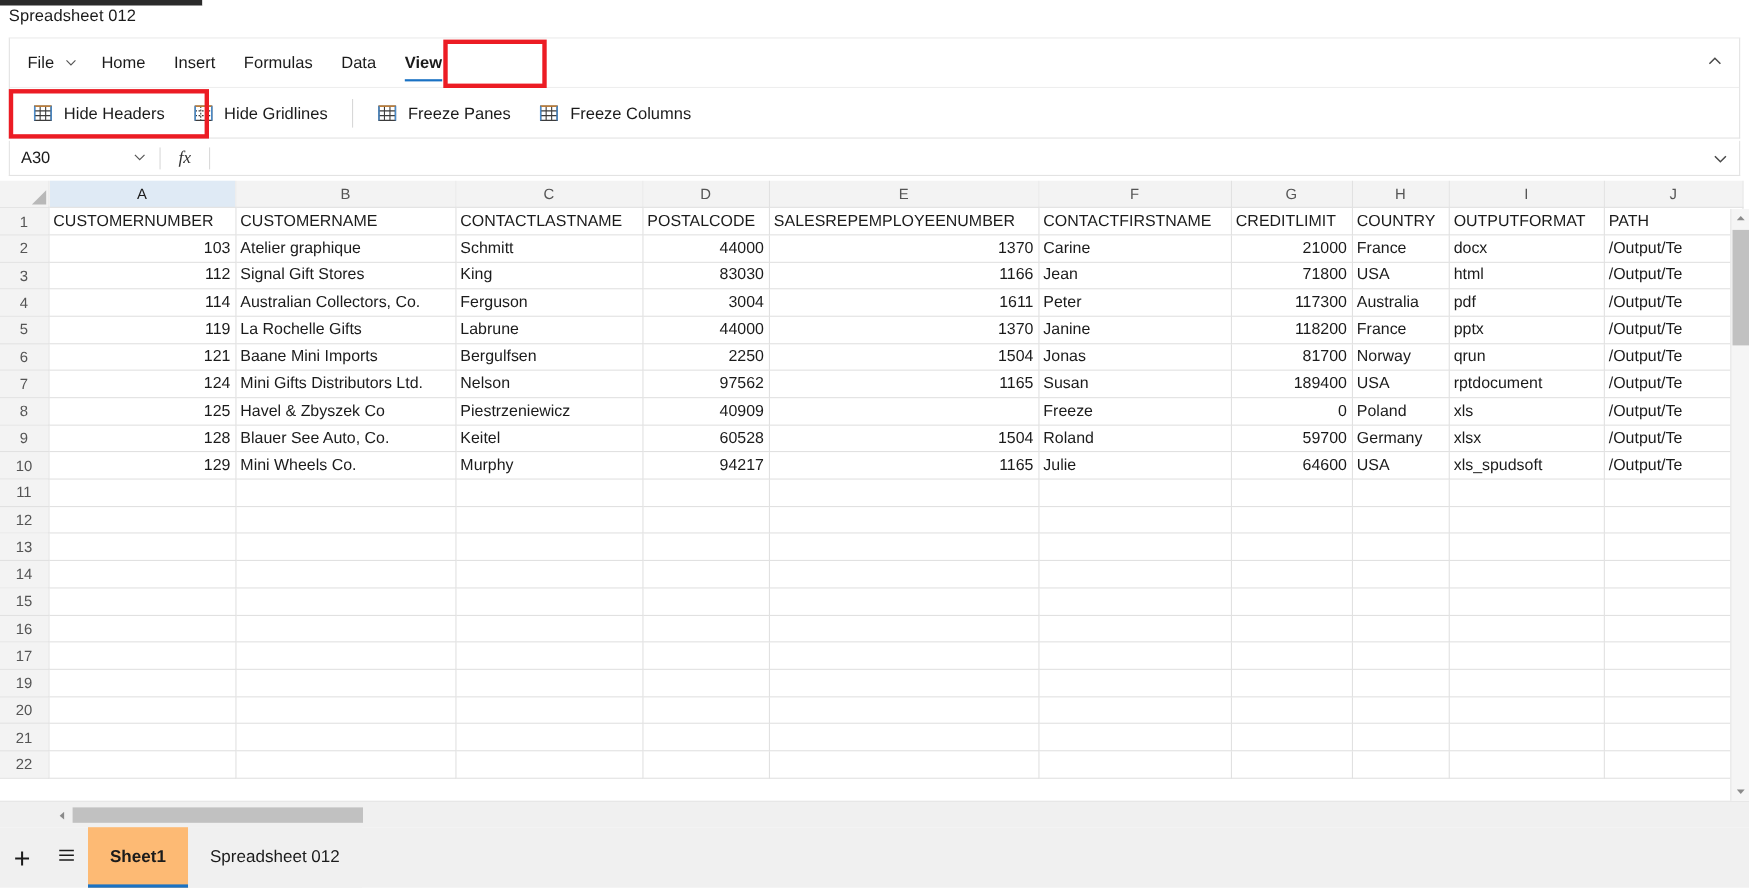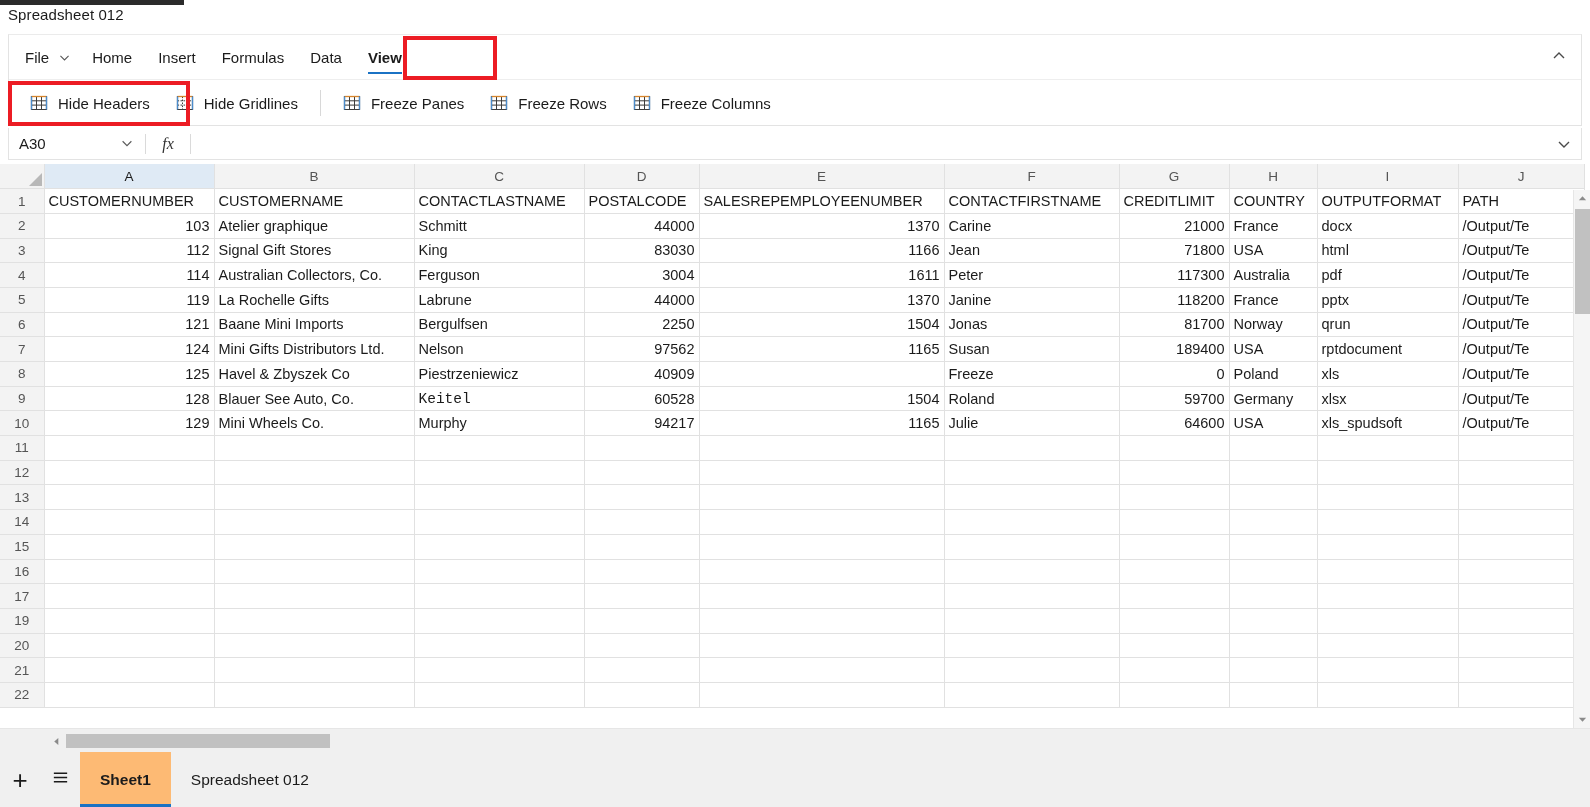--- a/index.html
+++ b/index.html
@@ -340,35 +340,20 @@
             <path d="M1.5 6.8 H16.5" fill="none" stroke="#3c3c3c" stroke-width="1"></path>
             <path d="M1.5 11.1 H16.5" fill="none" stroke="#3c3c3c" stroke-width="1"></path>
             <path d="M6.5 2.5 V15.5" fill="none" stroke="#3c3c3c" stroke-width="1"></path>
             <path d="M11.5 2.5 V15.5" fill="none" stroke="#3c3c3c" stroke-width="1"></path>
             <path d="M1.5 2.5 H16.5" fill="none" stroke="#d8852b" stroke-width="1.3"></path>
             <path d="M1.5 2.5 V15.5" fill="none" stroke="#4a8ccc" stroke-width="1.3"></path>
             <path d="M16.5 2.5 V15.5" fill="none" stroke="#4a8ccc" stroke-width="1.3"></path>
           </svg>
         </span>
         <span>Freeze Panes</span>
-      </div>
-      <div class="cmd">
-        <span style="display: flex;">
-          <svg viewBox="0 0 18 18" class="gicon" aria-hidden="true">
-            <path d="M1.5 2.5 H16.5 V15.5 H1.5 Z" fill="none" stroke="#3c3c3c" stroke-width="1.2"></path>
-            <path d="M1.5 6.8 H16.5" fill="none" stroke="#3c3c3c" stroke-width="1"></path>
-            <path d="M1.5 11.1 H16.5" fill="none" stroke="#3c3c3c" stroke-width="1"></path>
-            <path d="M6.5 2.5 V15.5" fill="none" stroke="#3c3c3c" stroke-width="1"></path>
-            <path d="M11.5 2.5 V15.5" fill="none" stroke="#3c3c3c" stroke-width="1"></path>
-            <path d="M1.5 2.5 H16.5" fill="none" stroke="#d8852b" stroke-width="1.3"></path>
-            <path d="M1.5 2.5 V15.5" fill="none" stroke="#4a8ccc" stroke-width="1.3"></path>
-            <path d="M16.5 2.5 V15.5" fill="none" stroke="#4a8ccc" stroke-width="1.3"></path>
-          </svg>
-        </span>
-        <span>Freeze Rows</span>
       </div>
       <div class="cmd">
         <span style="display: flex;">
           <svg viewBox="0 0 18 18" class="gicon" aria-hidden="true">
             <path d="M1.5 2.5 H16.5 V15.5 H1.5 Z" fill="none" stroke="#3c3c3c" stroke-width="1.2"></path>
             <path d="M1.5 6.8 H16.5" fill="none" stroke="#3c3c3c" stroke-width="1"></path>
             <path d="M1.5 11.1 H16.5" fill="none" stroke="#3c3c3c" stroke-width="1"></path>
             <path d="M6.5 2.5 V15.5" fill="none" stroke="#3c3c3c" stroke-width="1"></path>
             <path d="M11.5 2.5 V15.5" fill="none" stroke="#3c3c3c" stroke-width="1"></path>
             <path d="M1.5 2.5 H16.5" fill="none" stroke="#d8852b" stroke-width="1.3"></path>
@@ -531,21 +516,21 @@
           <td class="txt" style="width: 175px;">Freeze</td>
           <td class="num" style="width: 110px;">0</td>
           <td class="txt" style="width: 88px;">Poland</td>
           <td class="txt" style="width: 141px;">xls</td>
           <td class="txt" style="width: 126px;">/Output/Te</td>
         </tr>
         <tr>
           <td class="rowhead">9</td>
           <td class="num" style="width: 170px;">128</td>
           <td class="txt" style="width: 200px;">Blauer See Auto, Co.</td>
-          <td class="txt" style="width: 170px; font-family: Liberation Mono, monospace;">Keitel</td>
+          <td class="txt" style="width: 170px;">Keitel</td>
           <td class="num" style="width: 115px;">60528</td>
           <td class="num" style="width: 245px;">1504</td>
           <td class="txt" style="width: 175px;">Roland</td>
           <td class="num" style="width: 110px;">59700</td>
           <td class="txt" style="width: 88px;">Germany</td>
           <td class="txt" style="width: 141px;">xlsx</td>
           <td class="txt" style="width: 126px;">/Output/Te</td>
         </tr>
         <tr>
           <td class="rowhead">10</td>

